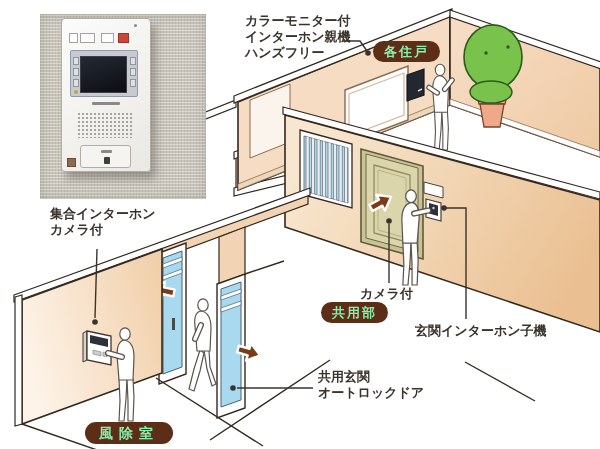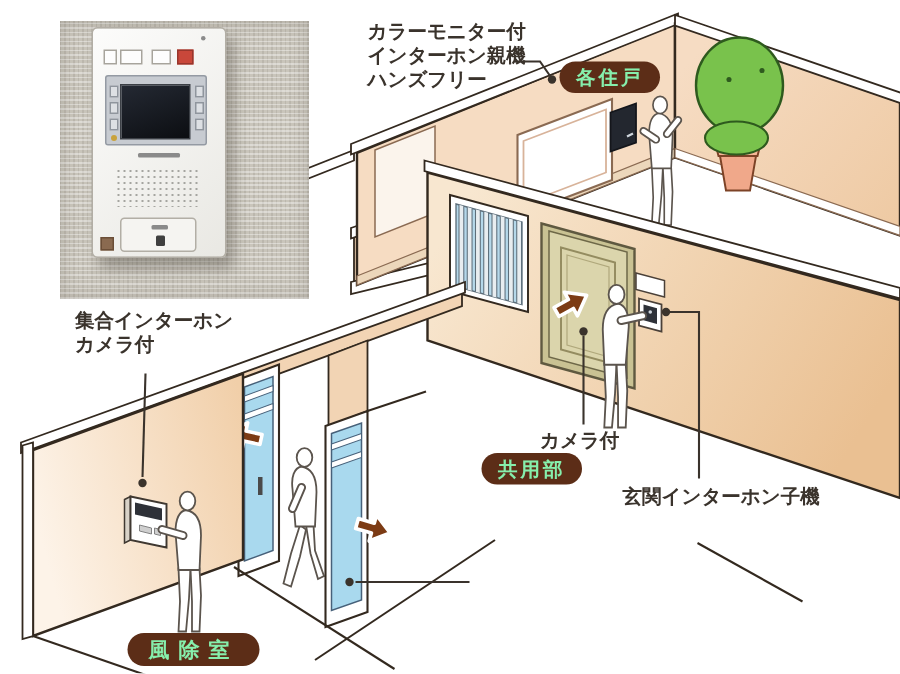--- a/index.html
+++ b/index.html
@@ -270,20 +270,24 @@
 
   <div class="label" style="left:50px;top:206px;">
     <span>集合インターホン</span>
     <span>カメラ付</span>
   </div>
 
   <div class="label" style="left:360px;top:286px;">カメラ付</div>
 
   <div class="label" style="left:415px;top:323px;">玄関インターホン子機</div>
 
+  <div class="label" style="left:318px;top:369px;">
+    <span>共用玄関</span>
+    <span>オートロックドア</span>
+  </div>
 
   <div class="badge" style="left:373px;top:41px;">各住戸</div>
 
   <div class="badge" style="left:321px;top:258px;margin-top:44px;">共用部</div>
 
   <div class="badge wide" style="left:85px;top:422px;">風除室</div>
 
 </div>
 
 </body></html>

